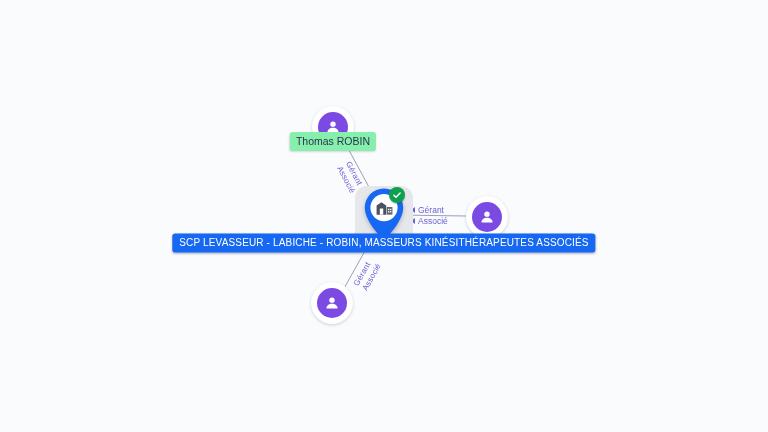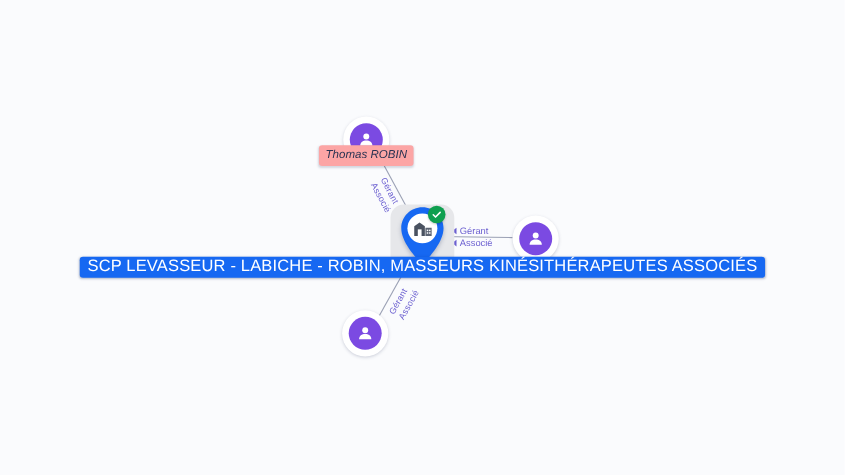--- a/index.html
+++ b/index.html
@@ -52,29 +52,28 @@
     justify-content: center;
   }
   .person-disc svg { display: block; }
 
   
   .name-chip {
     position: absolute;
     left: 50%;
     top: 26px;
     transform: translateX(-50%);
-    background: #fca5a5;
+    background: #86efac;
     color: #2a3352;
     font-size: 10.5px;
     line-height: 13px;
     white-space: nowrap;
     padding: 3px 6px 3px 6px;
     border-radius: 3px;
     box-shadow: 0 1px 2px rgba(40,50,90,0.18);
-    font-style: italic;
   }
 
   
   .company-halo {
     position: absolute;
     left: 50%;
     top: 50%;
     transform: translate(-50%, -50%);
     width: 58px;
     height: 58px;
@@ -113,21 +112,21 @@
   }
 
   
   #company-title {
     position: absolute;
     left: 384px;
     top: 243px;
     transform: translate(-50%, -50%);
     background: #1668f2;
     color: #ffffff;
-    font-size: 15px;
+    font-size: 10px;
     line-height: 12px;
     letter-spacing: 0.15px;
     white-space: nowrap;
     padding: 3px 7px 4px 7px;
     border-radius: 3px;
     box-shadow: 0 1px 2px rgba(20,40,90,0.3);
   }
 
   
   .edge-label {

